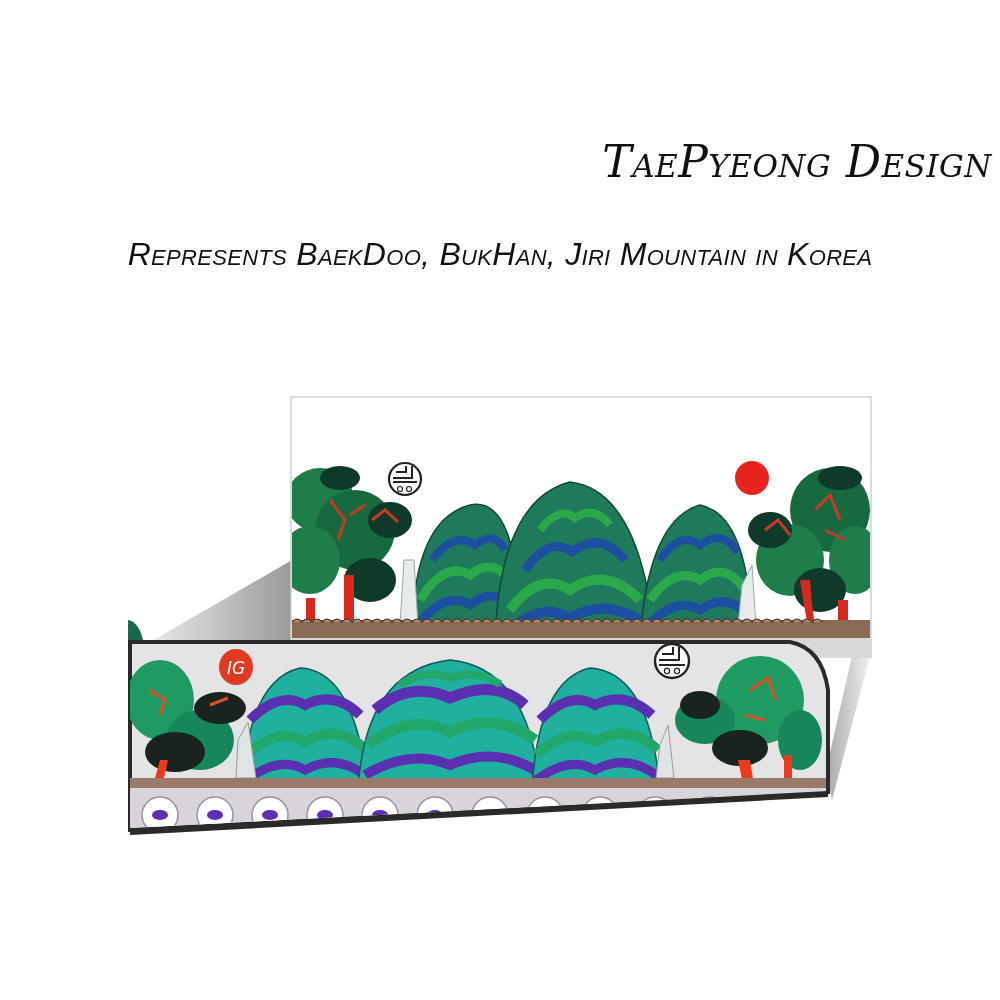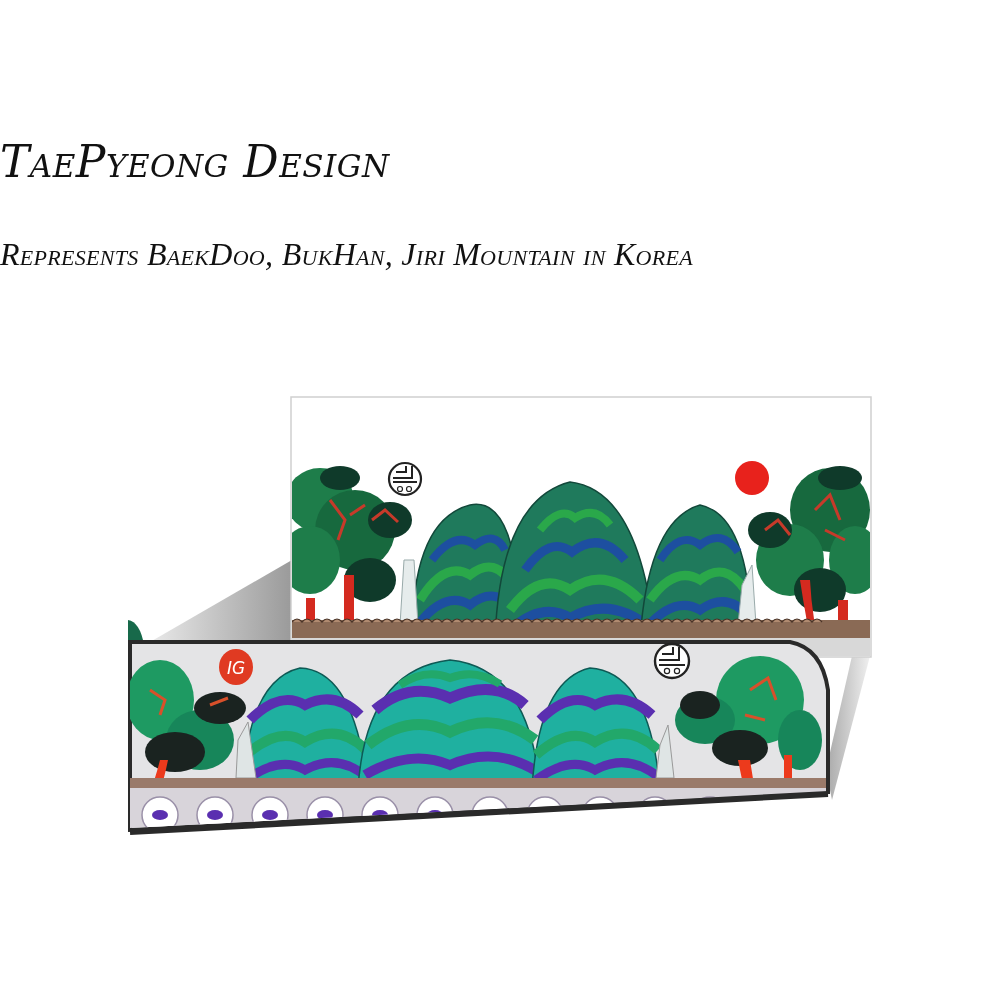--- a/index.html
+++ b/index.html
@@ -1,27 +1,27 @@
 <!DOCTYPE html>
 <html><head>
 <meta charset="utf-8">
 <style>
   html, body { margin: 0; padding: 0; background: #ffffff; }
   body { width: 1000px; height: 1000px; position: relative; overflow: hidden; }
   .title {
     position: absolute; left: 0; right: 8px; top: 136px;
-    text-align: left;
+    text-align: right;
     font-family: "DejaVu Serif", "Liberation Serif", serif;
     font-style: italic; font-variant: small-caps;
     font-size: 44px; color: #111; letter-spacing: 0.5px;
   }
   .subtitle {
     position: absolute; left: 0; right: 0; top: 236px;
-    text-align: left;
-    font-family: Liberation Serif, serif;
+    text-align: center;
+    font-family: Liberation Sans, sans-serif;
     font-style: italic; font-variant: small-caps;
     font-size: 32px; color: #111; letter-spacing: 0.3px;
   }
   .art { position: absolute; left: 0; top: 0; width: 1000px; height: 1000px; }
 </style>
 </head>
 <body>
 
 <div class="title">TaePyeong Design</div>
 <div class="subtitle">Represents BaekDoo, BukHan, Jiri Mountain in Korea</div>

